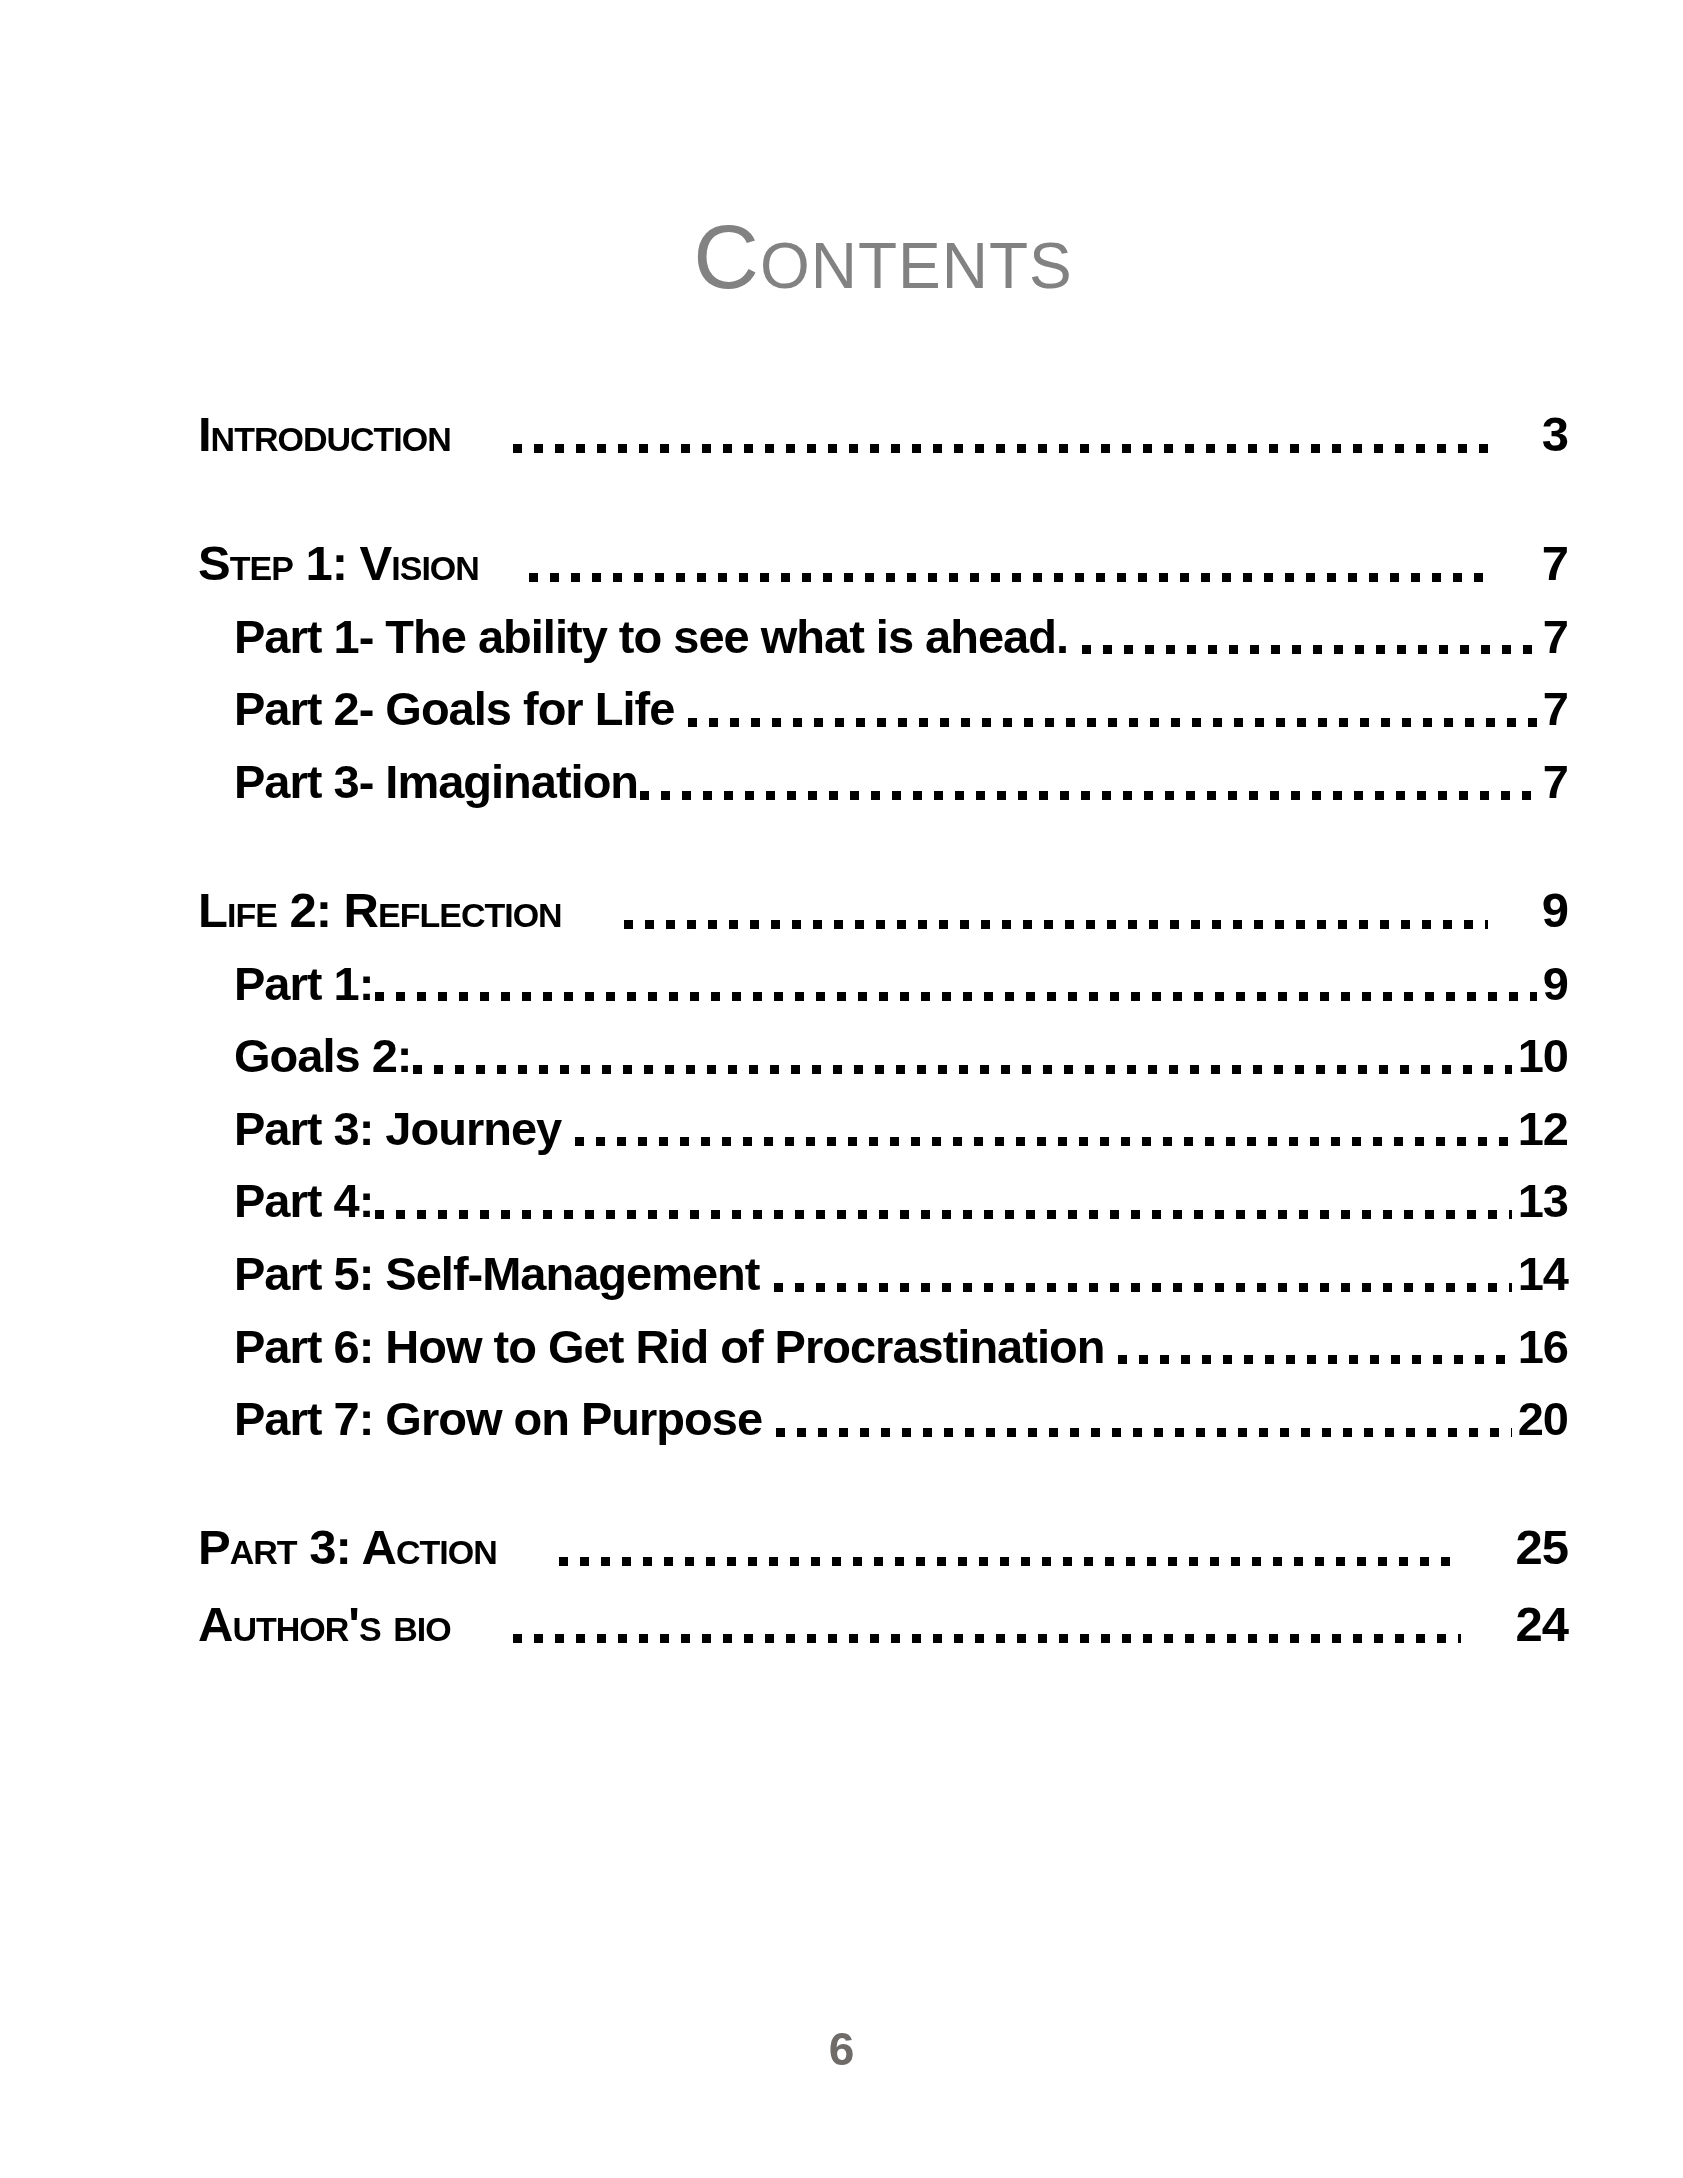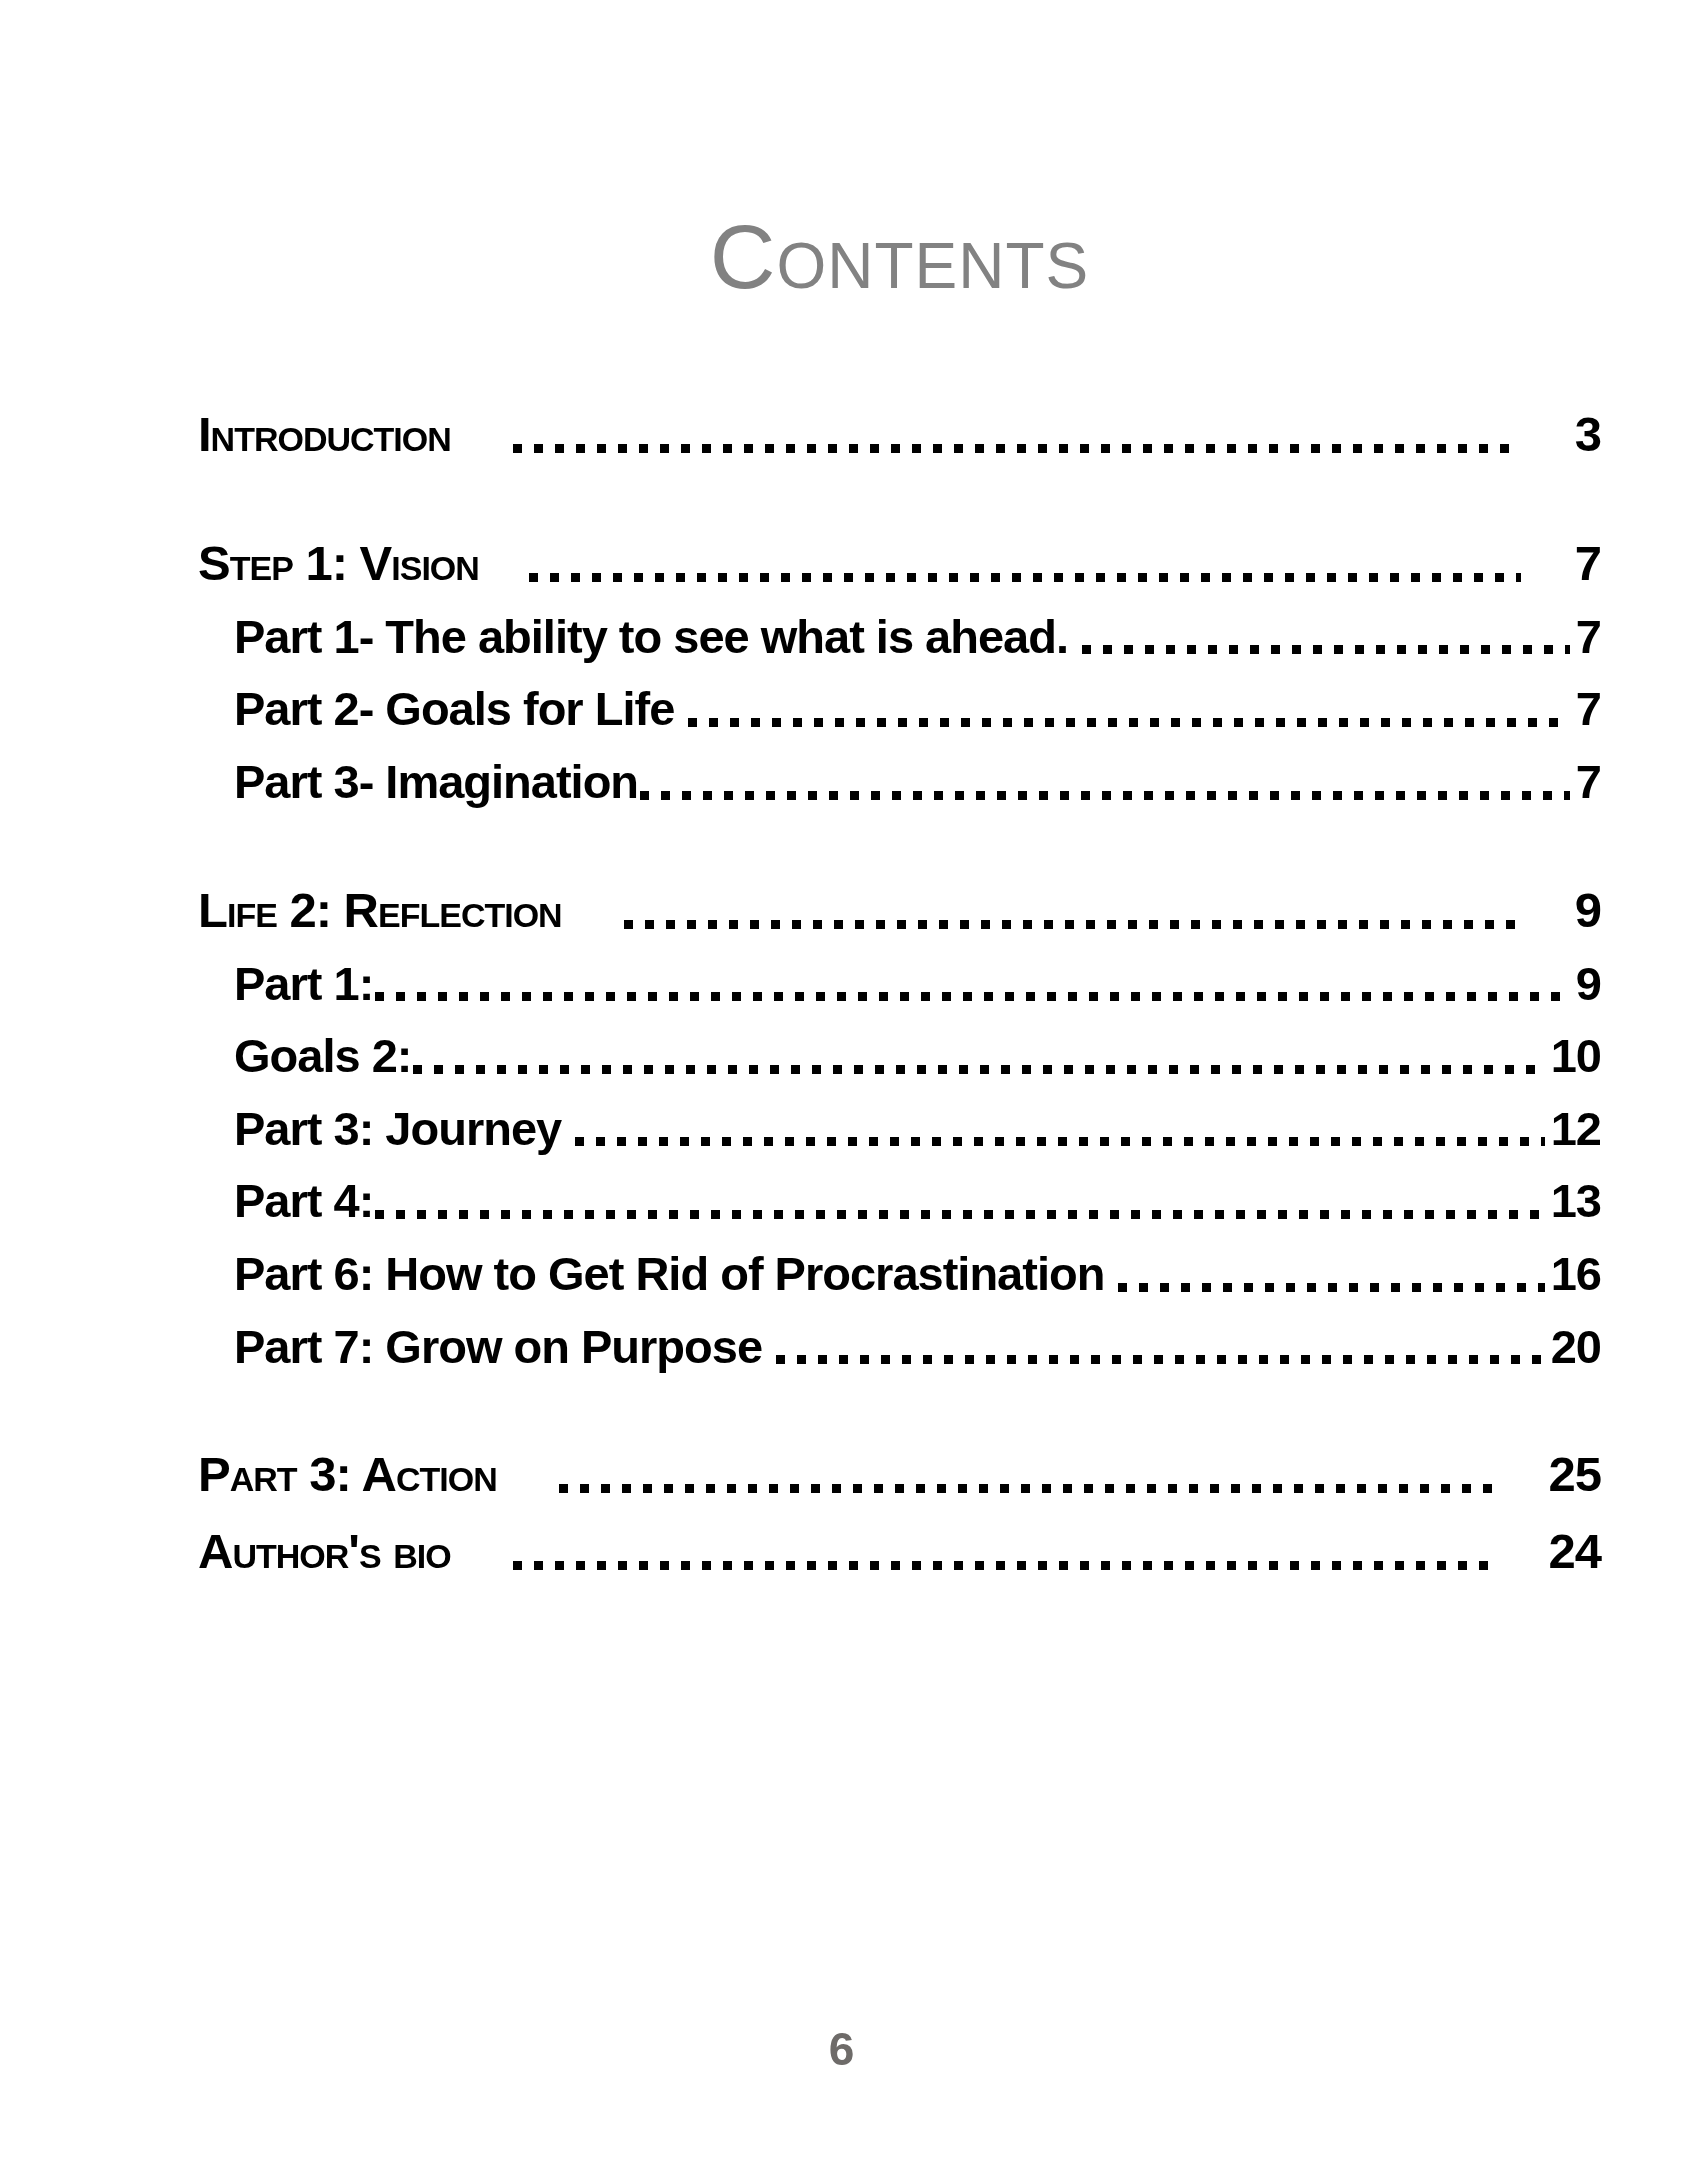--- a/index.html
+++ b/index.html
@@ -5,21 +5,21 @@
   html, body { margin: 0; padding: 0; }
   body {
     width: 1683px;
     height: 2178px;
     background: #ffffff;
     font-family: "Liberation Sans", sans-serif;
     position: relative;
     overflow: hidden;
   }
   .page {
-    padding: 211px 82px 0 198px;
+    padding: 211px 115px 0 198px;
   }
   .doc-title {
     text-align: center;
     color: #828282;
     font-size: 91px;
     line-height: 1;
     font-weight: 400;
     font-variant: small-caps;
     letter-spacing: 1px;
   }
@@ -126,20 +126,25 @@
       <span class="leader"></span>
       <span class="pnum">12</span>
     </div>
 
     <div class="row part">
       <span class="label">Part 4:</span>
       <span class="leader"></span>
       <span class="pnum">13</span>
     </div>
 
+    <div class="row part">
+      <span class="label">Part 5: Self-Management </span>
+      <span class="leader"></span>
+      <span class="pnum">14</span>
+    </div>
 
     <div class="row part">
       <span class="label">Part 6: How to Get Rid of Procrastination </span>
       <span class="leader"></span>
       <span class="pnum">16</span>
     </div>
 
     <div class="row part">
       <span class="label">Part 7: Grow on Purpose </span>
       <span class="leader"></span>

